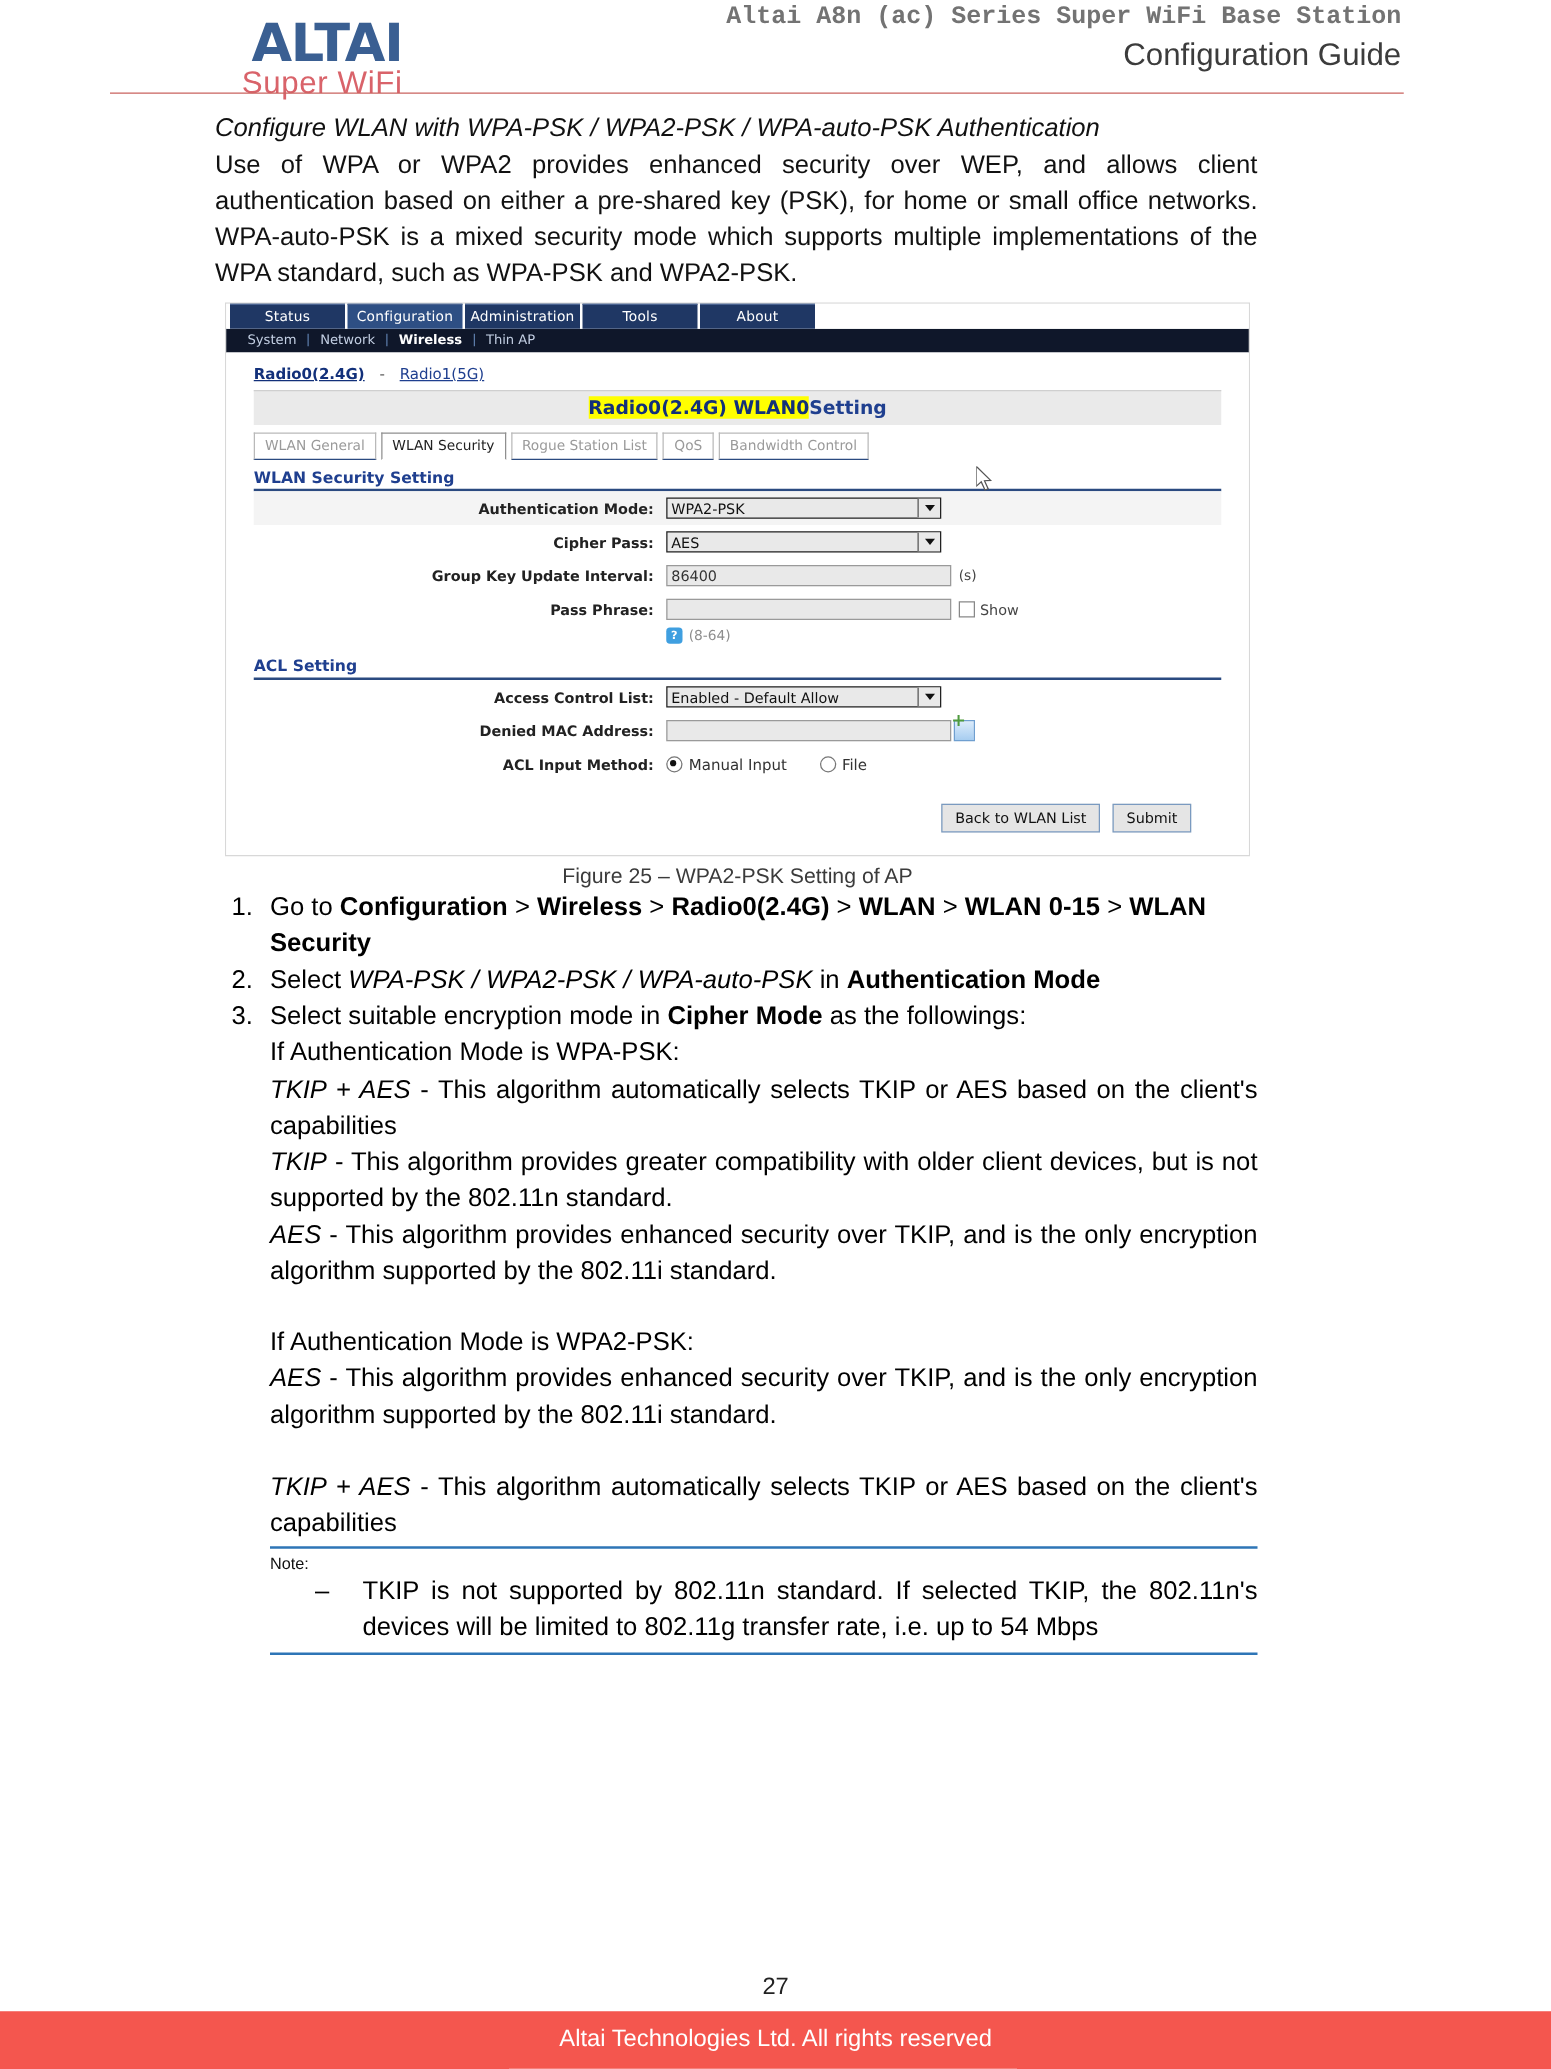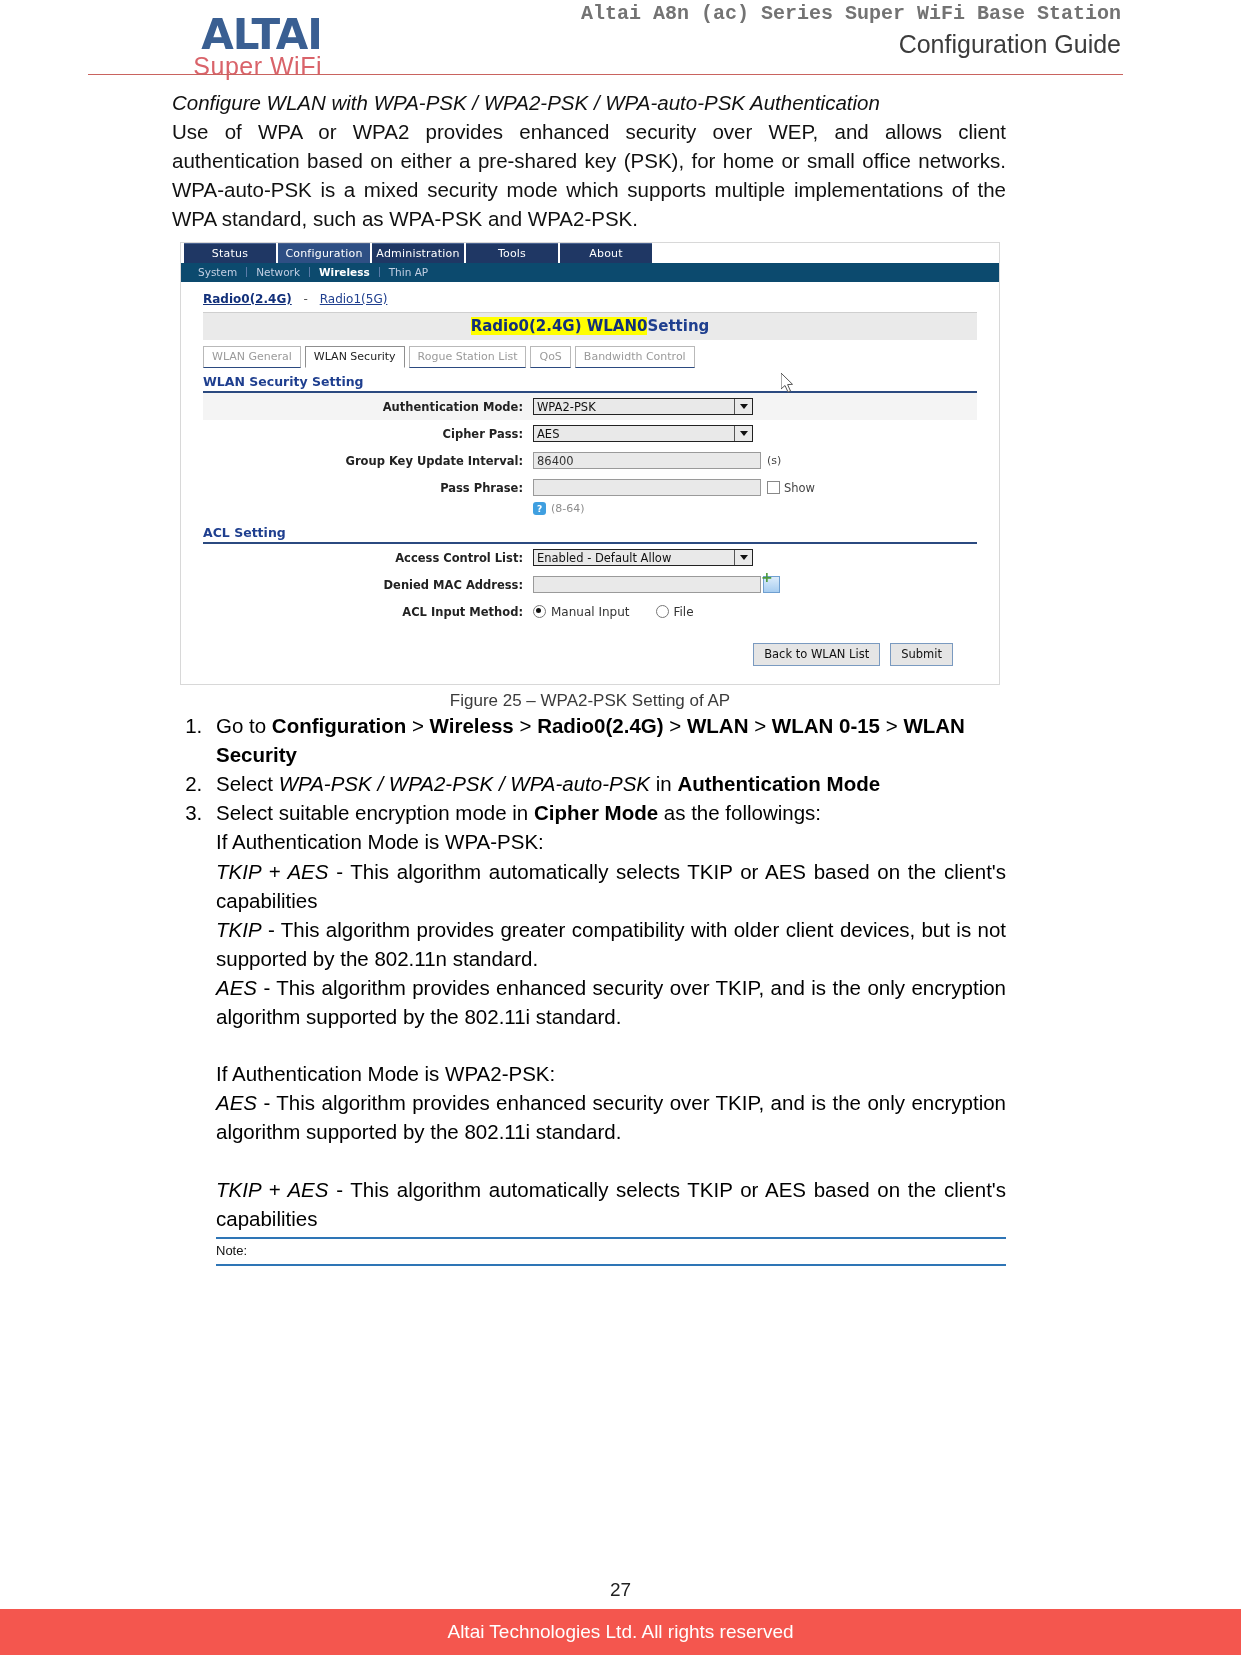--- a/index.html
+++ b/index.html
@@ -124,21 +124,21 @@
     padding: 3px 0 3px 0;
     width: 92px;
     text-align: center;
     letter-spacing: 0.2px;
     border-top: 1px solid #4a6391;
   }
   .app-tab.active {
     background: #2e4f84;
   }
   .app-subbar {
-    background: #0c4a6e;
+    background: #0f172a;
     color: #c3cfe3;
     font-size: 10.5px;
     padding: 4px 12px 5px 8px;
     display: flex;
     align-items: center;
     gap: 0;
   }
   .app-subitem {
     padding: 0 9px;
     border-right: 1px solid #5b7ba8;
@@ -619,20 +619,23 @@
     <div>If Authentication Mode is WPA2-PSK:</div>
     <div><i>AES</i><span> - This algorithm provides enhanced security over TKIP, and is the only encryption algorithm supported by the 802.11i standard.</span></div>
 
     <div class="spacer"></div>
 
     <div><i>TKIP + AES</i><span> - This algorithm automatically selects TKIP or AES based on the client's capabilities</span></div>
   </div>
 
   <div class="note-box">
     <div class="note-title">Note:</div>
+    <ul class="note-list">
+      <li>TKIP is not supported by 802.11n standard. If selected TKIP, the 802.11n's devices will be limited to 802.11g transfer rate, i.e. up to 54 Mbps</li>
+    </ul>
   </div>
 
 </div>
 
 <div class="page-number">27</div>
 <div class="footer-bar">
   <span class="footer-text">Altai Technologies Ltd. All rights reserved</span>
 </div>
 
 </body></html>

